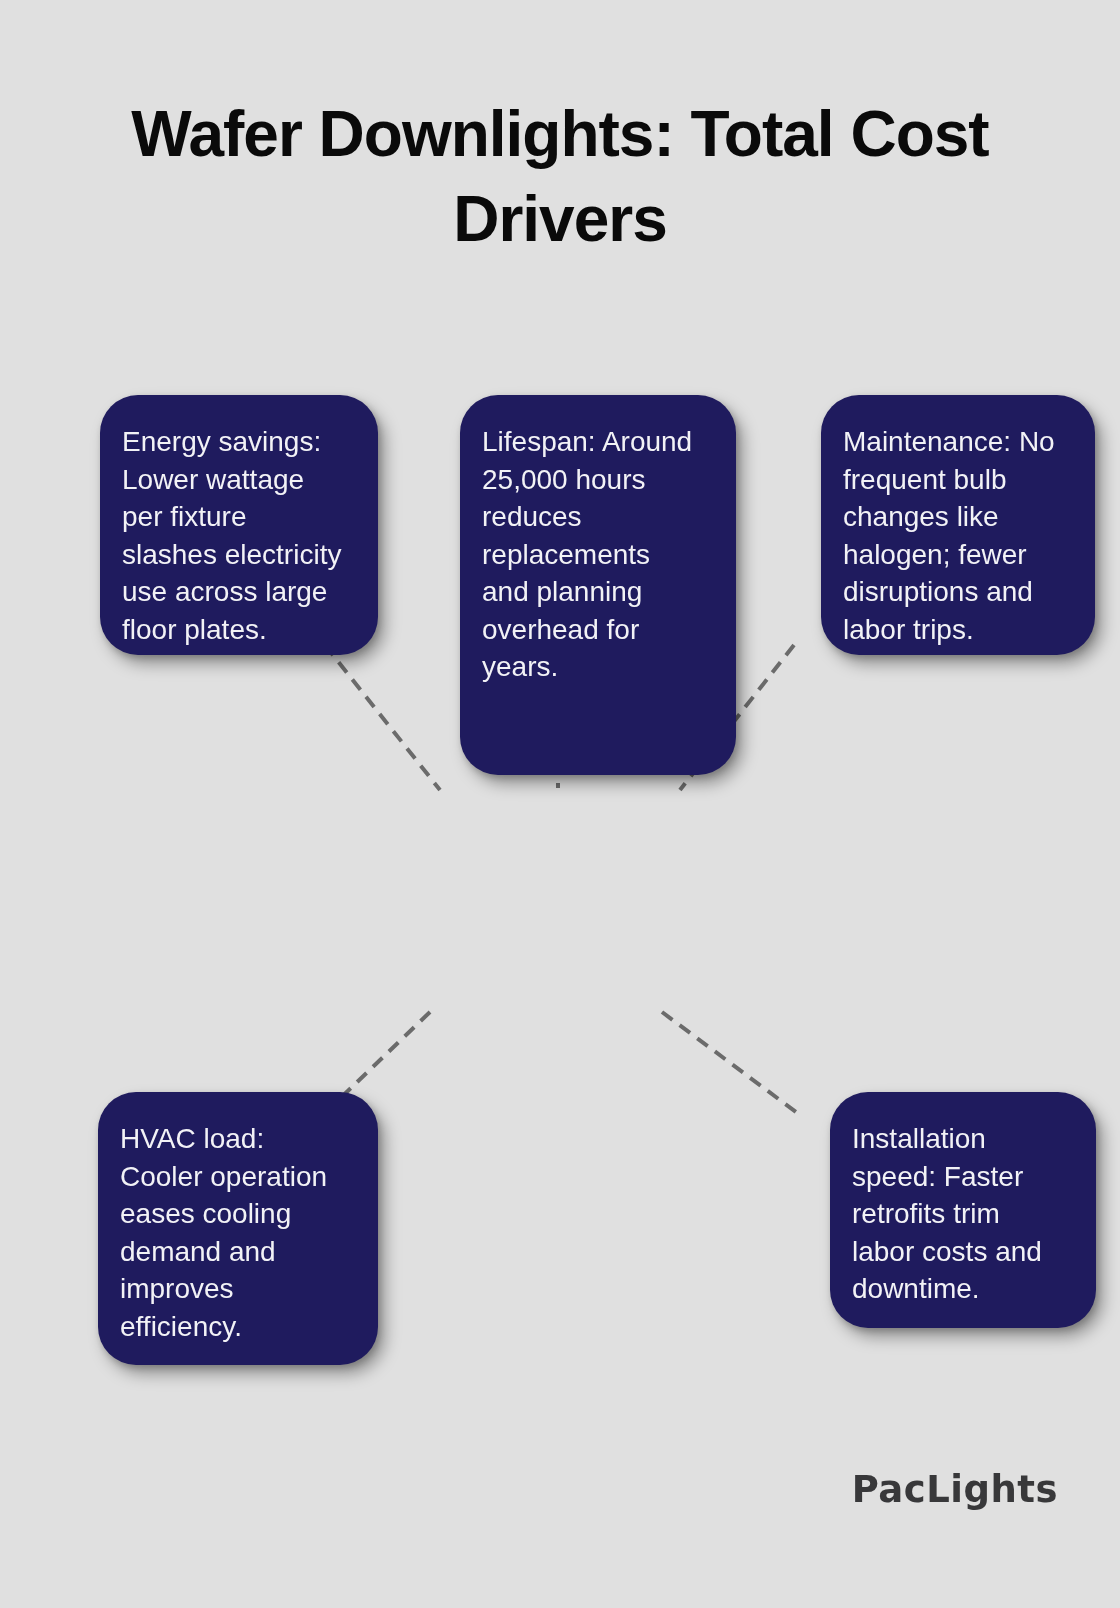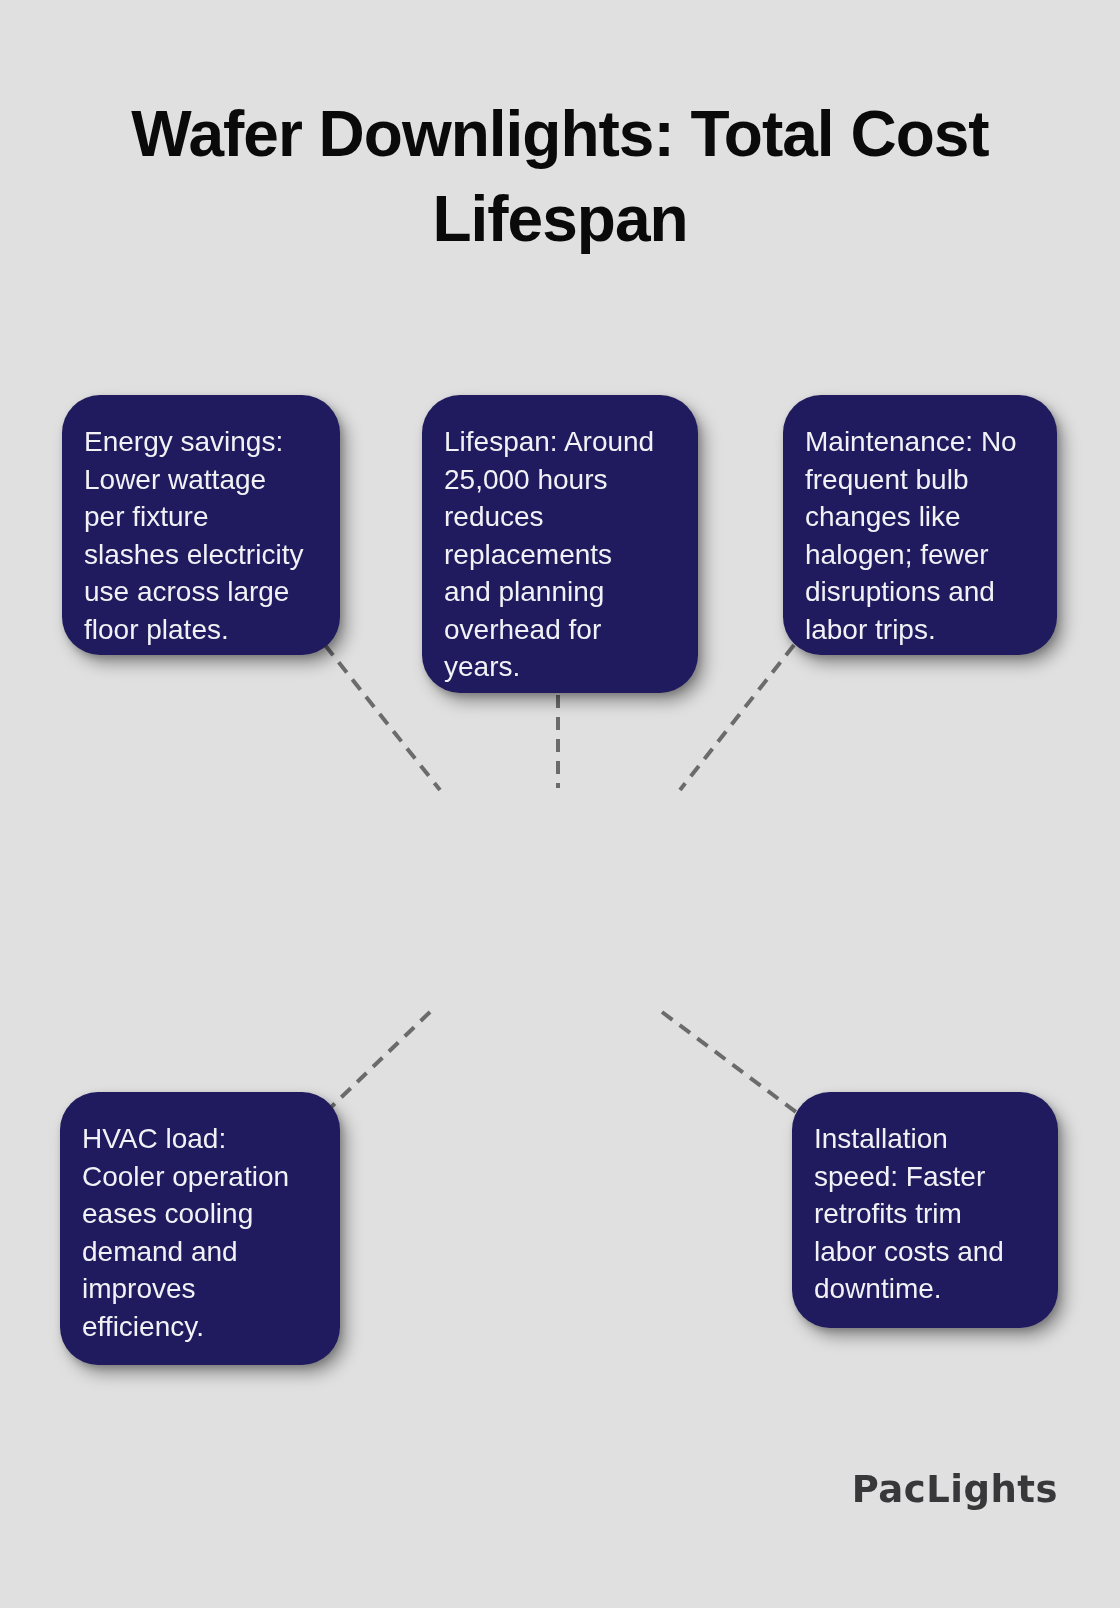--- a/index.html
+++ b/index.html
@@ -47,29 +47,30 @@
     stroke-width: 4;
     stroke-dasharray: 13 9;
   }
   .card {
     position: absolute;
     z-index: 2;
     background: var(--node-fill);
     border-radius: 38px;
     padding: 28px 22px;
     box-shadow: 7px 9px 16px rgba(0,0,0,0.35), 2px 3px 6px rgba(0,0,0,0.18);
+    margin-left: 38px;
   }
   .card-text {
     color: var(--node-text);
     font-size: 28px;
     line-height: 37.5px;
     white-space: pre-line;
   }
   .card-energy       { left: 62px;  top: 395px; width: 278px; height: 260px; }
-  .card-lifespan     { left: 422px; top: 395px; width: 276px; height: 298px; }
+  .card-lifespan     { left: 422px; top: 395px; width: 276px; height: 380px; }
   .card-maintenance  { left: 783px; top: 395px; width: 274px; height: 260px; }
   .card-hvac         { left: 60px;  top: 1092px; width: 280px; height: 273px; }
   .card-installation { left: 792px; top: 1092px; width: 266px; height: 236px; }
   .center-node {
     position: absolute;
     z-index: 2;
     left: 380px;
     top: 782px;
     width: 360px;
     height: 238px;
@@ -97,21 +98,21 @@
     color: var(--logo-text);
     letter-spacing: 0.5px;
   }
 </style>
 </head>
 <body>
 
 <div class="canvas">
 
   <h1 class="title">Wafer Downlights: Total Cost
-Lifespan</h1>
+Drivers</h1>
 
   <svg class="connector-svg" width="1120" height="1608" viewBox="0 0 1120 1608">
     <line x1="325" y1="645" x2="440" y2="790"></line>
     <line x1="558" y1="695" x2="558" y2="788"></line>
     <line x1="794" y1="645" x2="680" y2="790"></line>
     <line x1="430" y1="1012" x2="328" y2="1110"></line>
     <line x1="662" y1="1012" x2="800" y2="1115"></line>
   </svg>
 
   <div class="card card-energy">

